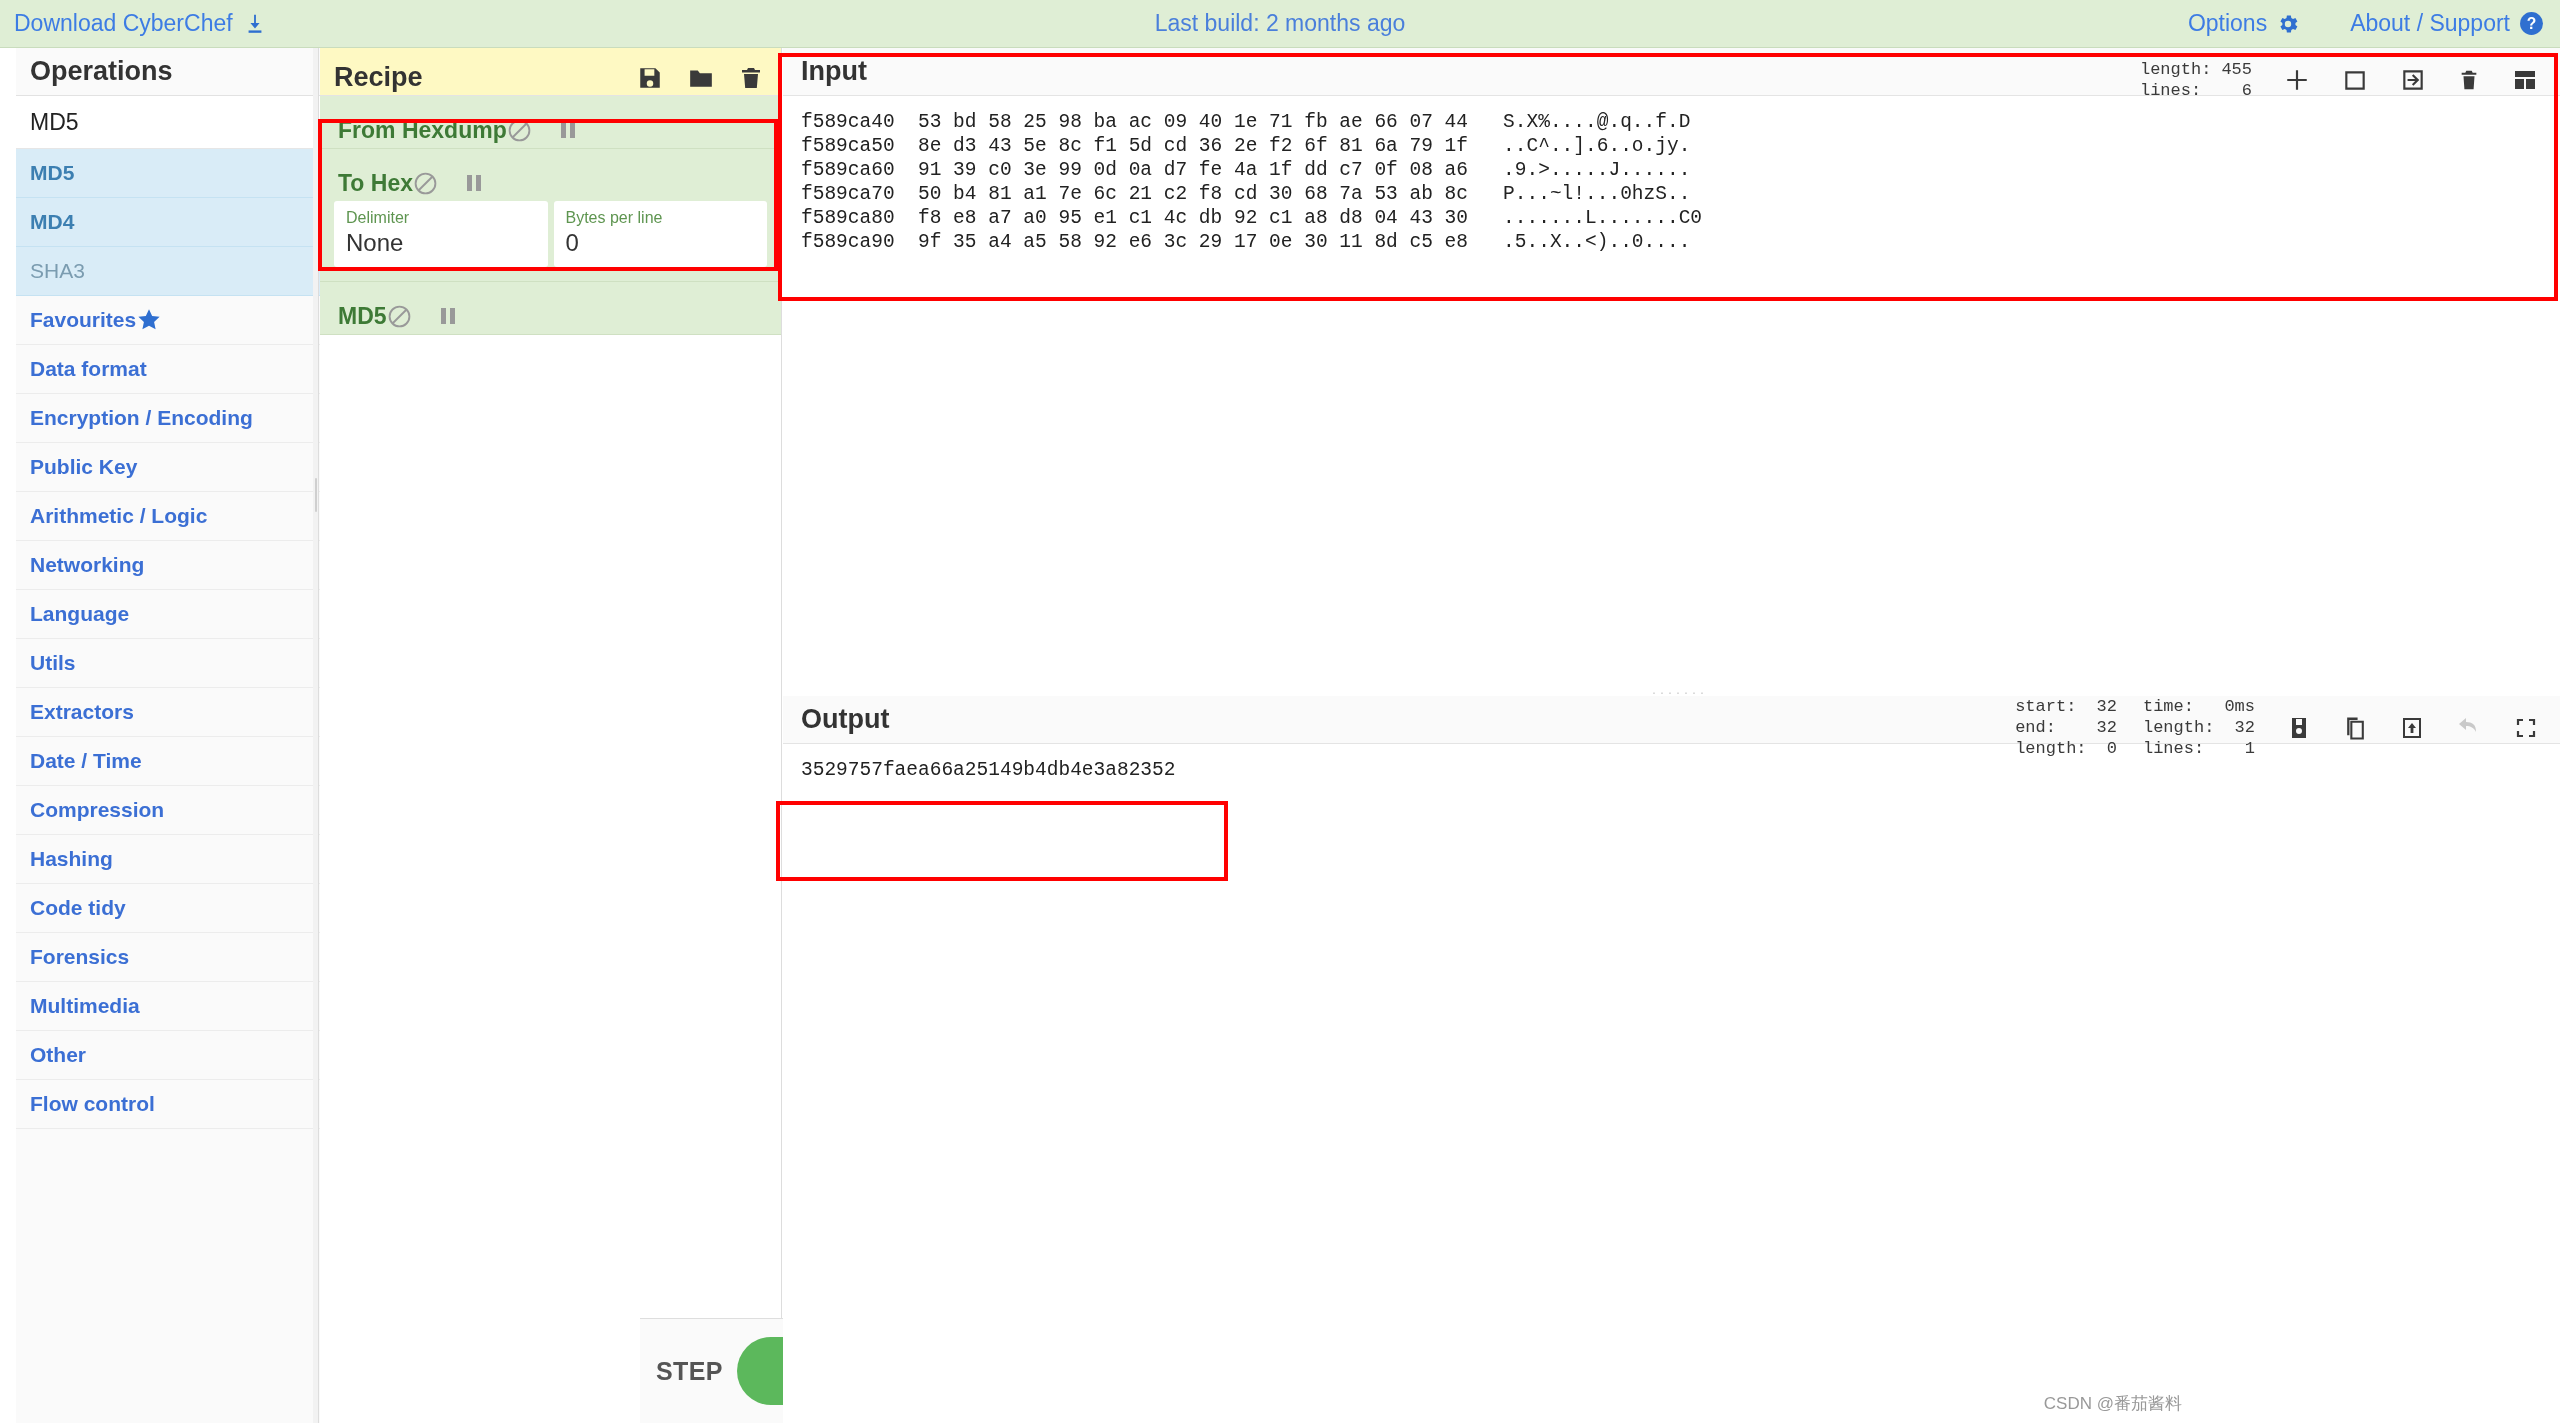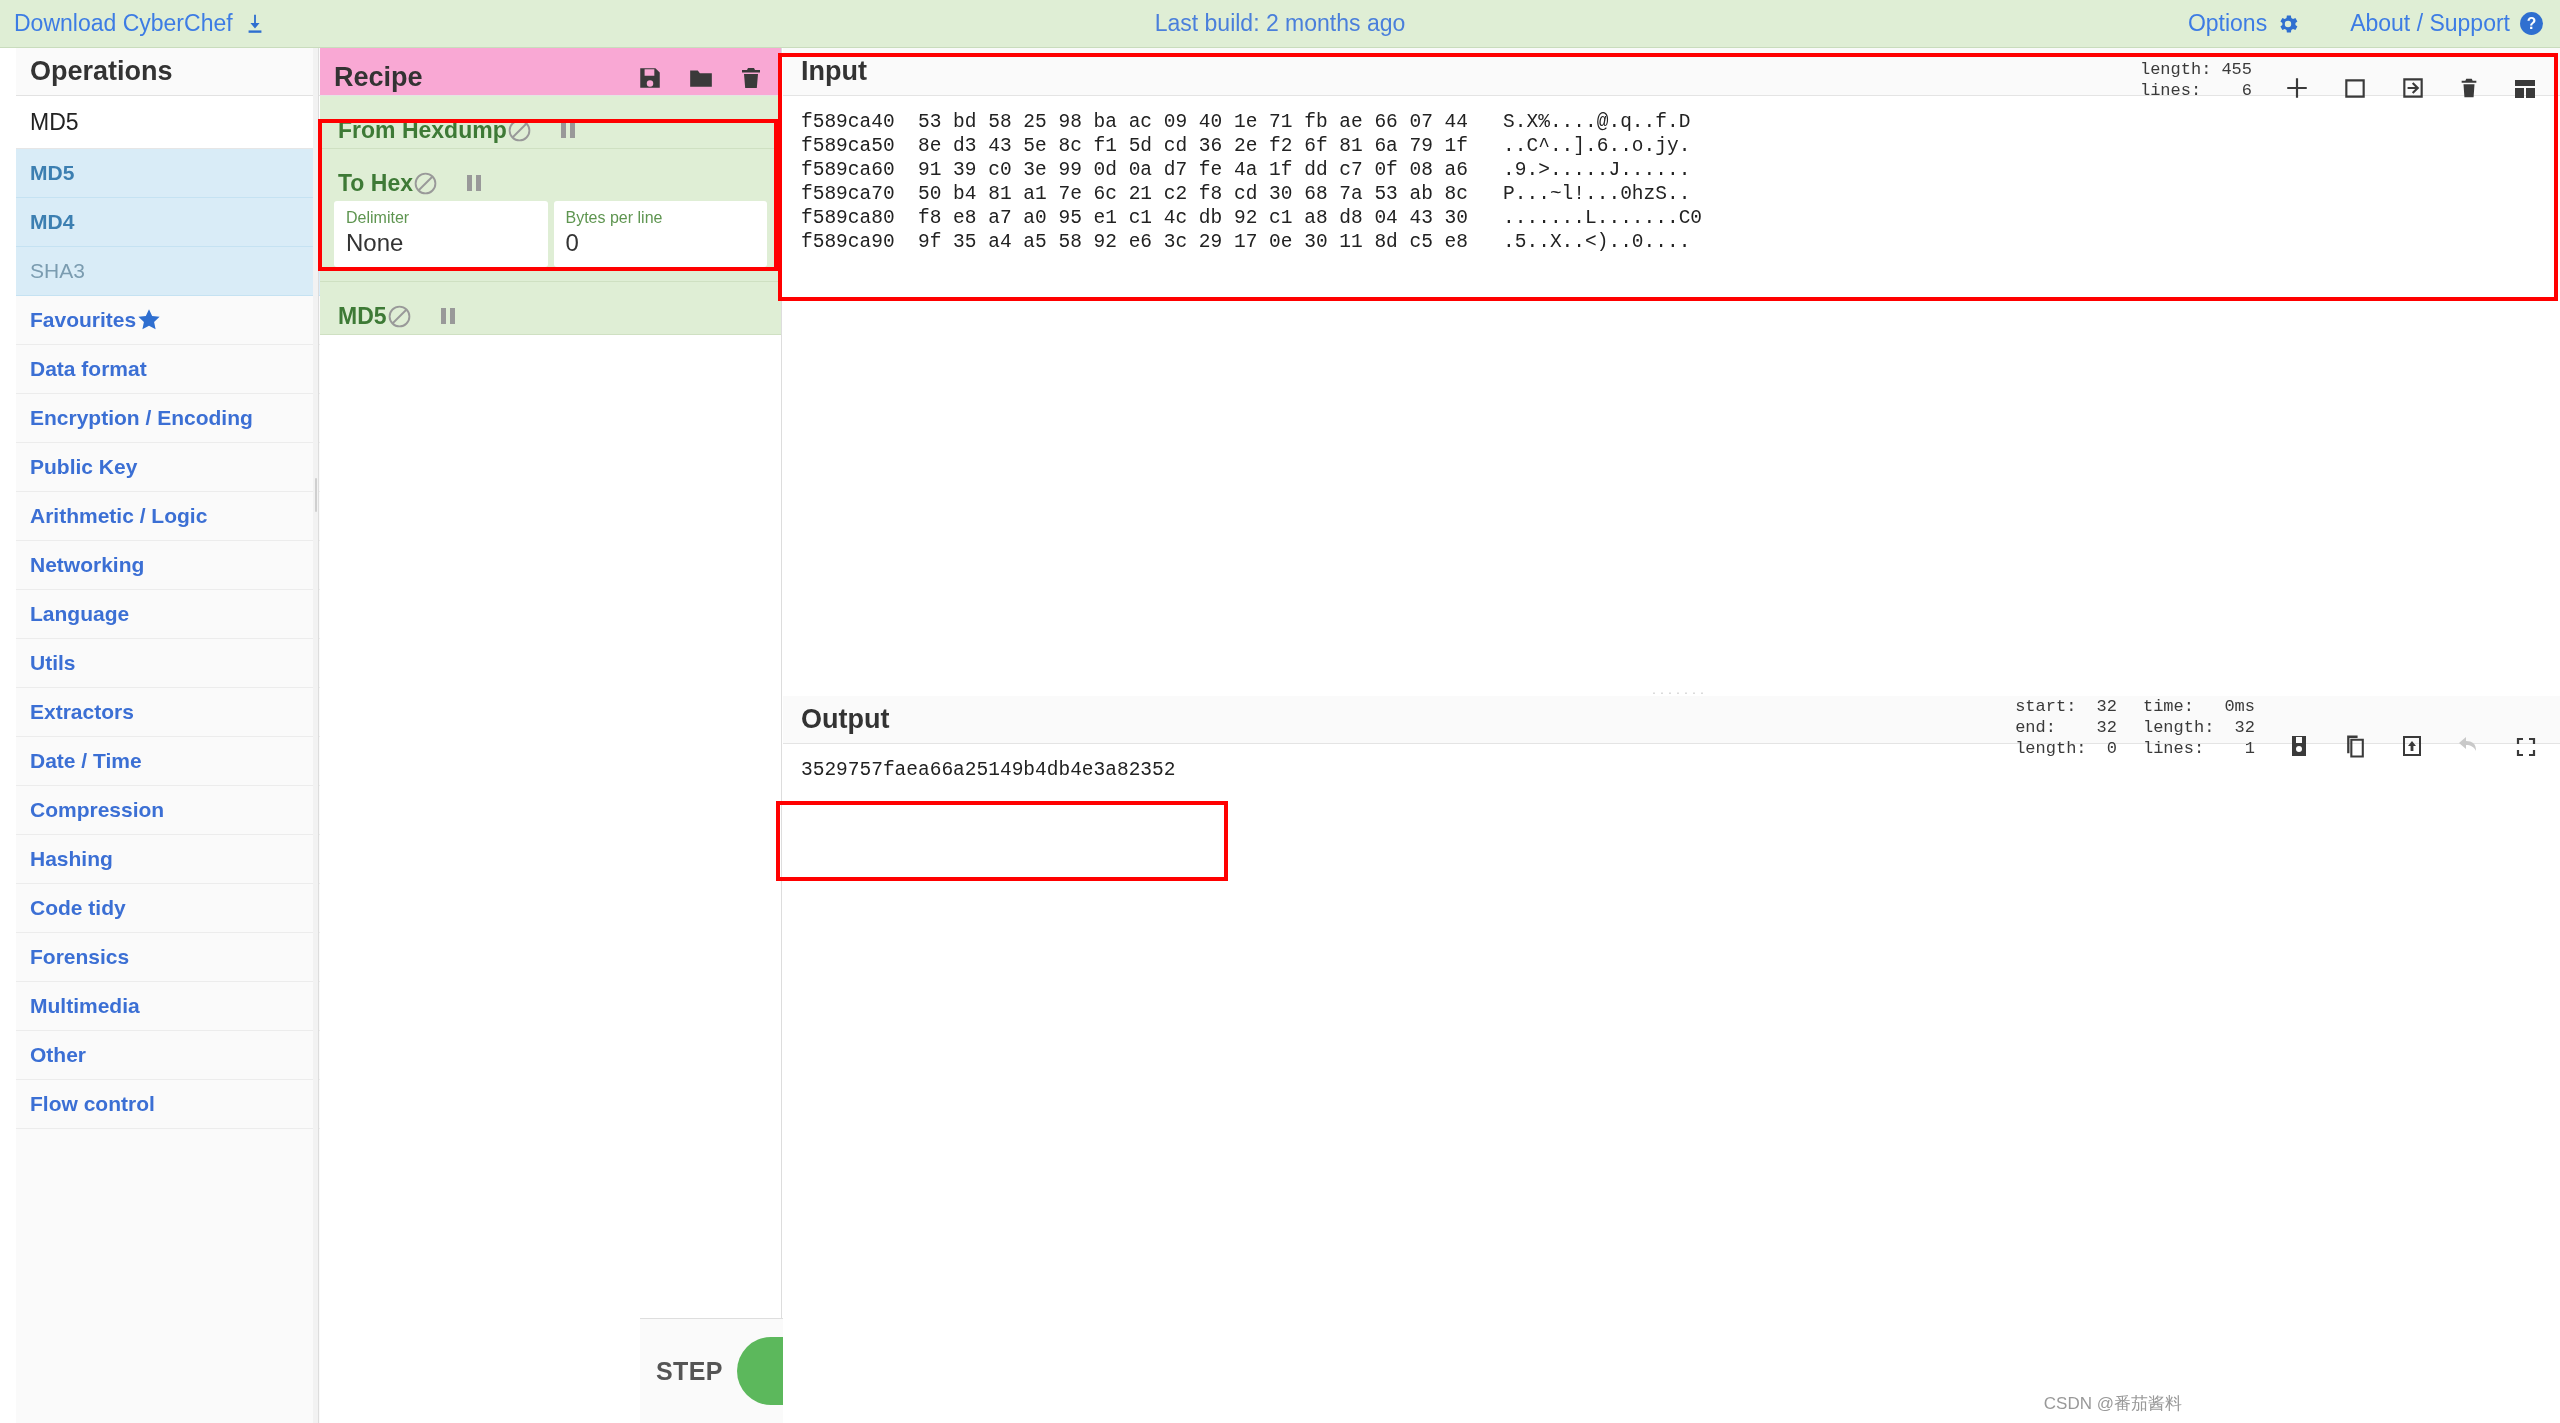--- a/index.html
+++ b/index.html
@@ -64,21 +64,21 @@
     background: #cfcfcf; border-radius: 2px;
   }
 
   
   .recipe {
     position: absolute; left: 320px; top: 48px; width: 462px; height: 1375px;
     background: #fff; border-right: 1px solid #ddd;
   }
   .panel-head {
     height: 48px; display: flex; align-items: center; justify-content: space-between;
-    padding: 12px 18px 0 14px; background: #f9a8d4; border-bottom: 1px solid #e4e4e4;
+    padding: 12px 18px 0 14px; background: #fef9c3; border-bottom: 1px solid #e4e4e4;
   }
   .panel-title { font-size: 27px; font-weight: bold; color: #333; }
   .head-icons { display: flex; align-items: center; gap: 24px; }
   .recipe-list { position: relative; }
   .op-item { background: #dfeed5; border-bottom: 1px solid #cfe0c2; position: relative; }
   .op-row {
     height: 52px; display: flex; align-items: center; justify-content: flex-start;
     padding: 16px 22px 0 18px;
   }
   .op-name { font-size: 23px; font-weight: bold; color: #3e7a36; }
@@ -112,21 +112,21 @@
   }
   .autobake-label { font-size: 19px; color: #333; }
 
   
   .io { position: absolute; left: 783px; top: 48px; width: 1777px; height: 1375px; background: #fff; }
   .input-pane { position: absolute; left: 0; top: 0; width: 1777px; height: 412px; }
   .io-head {
     height: 48px; display: flex; align-items: center; justify-content: space-between;
     padding: 0 22px 0 18px; background: #fafafa; border-bottom: 1px solid #e4e4e4;
   }
-  .io-head-right { display: flex; align-items: flex-end; gap: 32px; margin-top: 16px; }
+  .io-head-right { display: flex; align-items: center; gap: 32px; margin-top: 16px; }
   .stats-grid { display: flex; gap: 26px; }
   .stats-col { display: grid; grid-template-columns: auto auto; column-gap: 10px; row-gap: 0; }
   .stats-col span { font-family: "Liberation Mono", monospace; font-size: 17px; color: #3a3a3a; line-height: 21px; }
   .stats-col .k { text-align: left; }
   .stats-col .v { text-align: right; }
   .editor {
     font-family: "Liberation Mono", monospace; font-size: 19.5px; line-height: 24px;
     color: #222; padding: 14px 18px; white-space: pre; overflow: hidden;
   }
   .input-body { height: 363px; background: #fff; }

